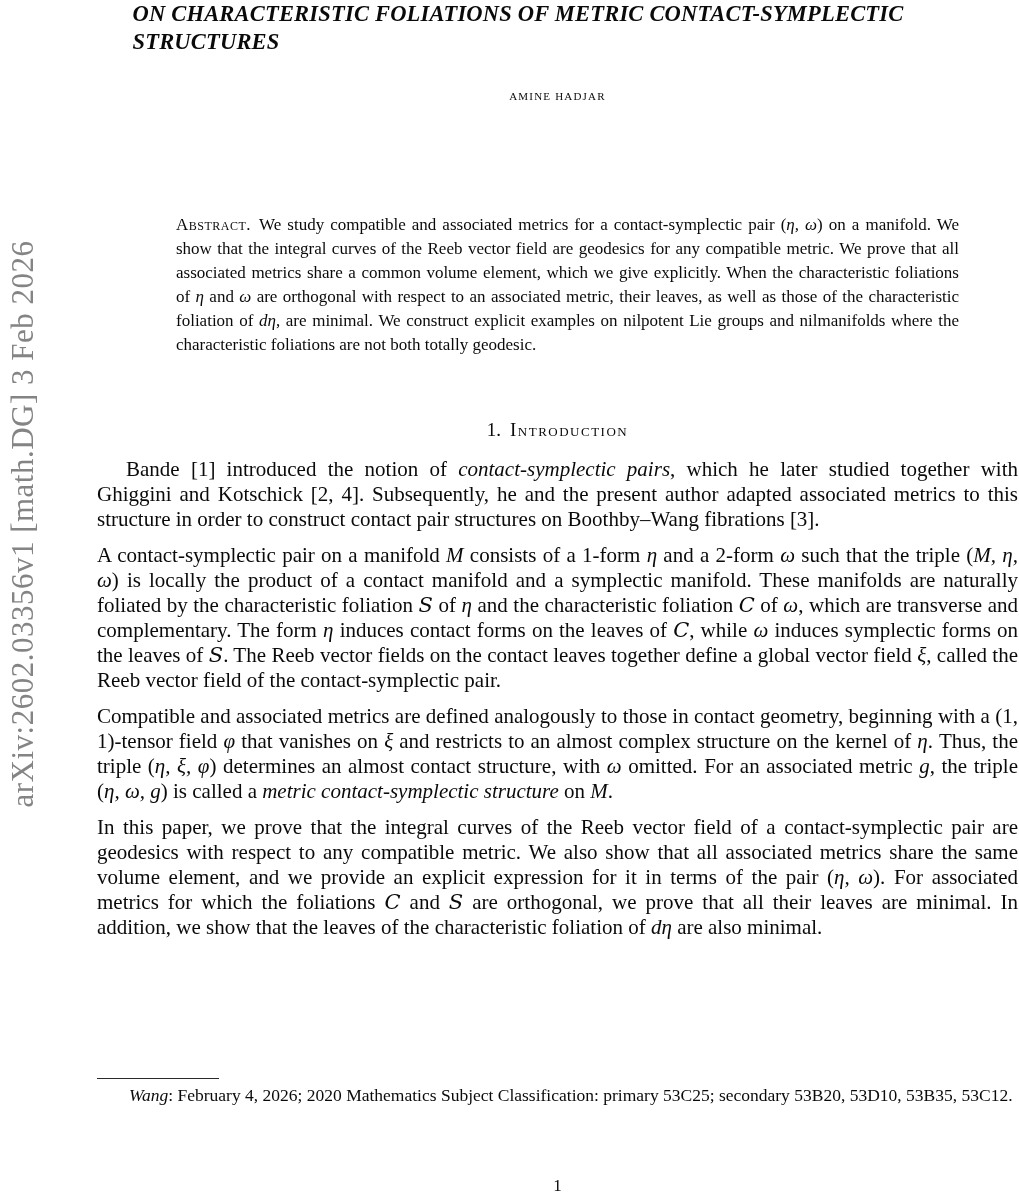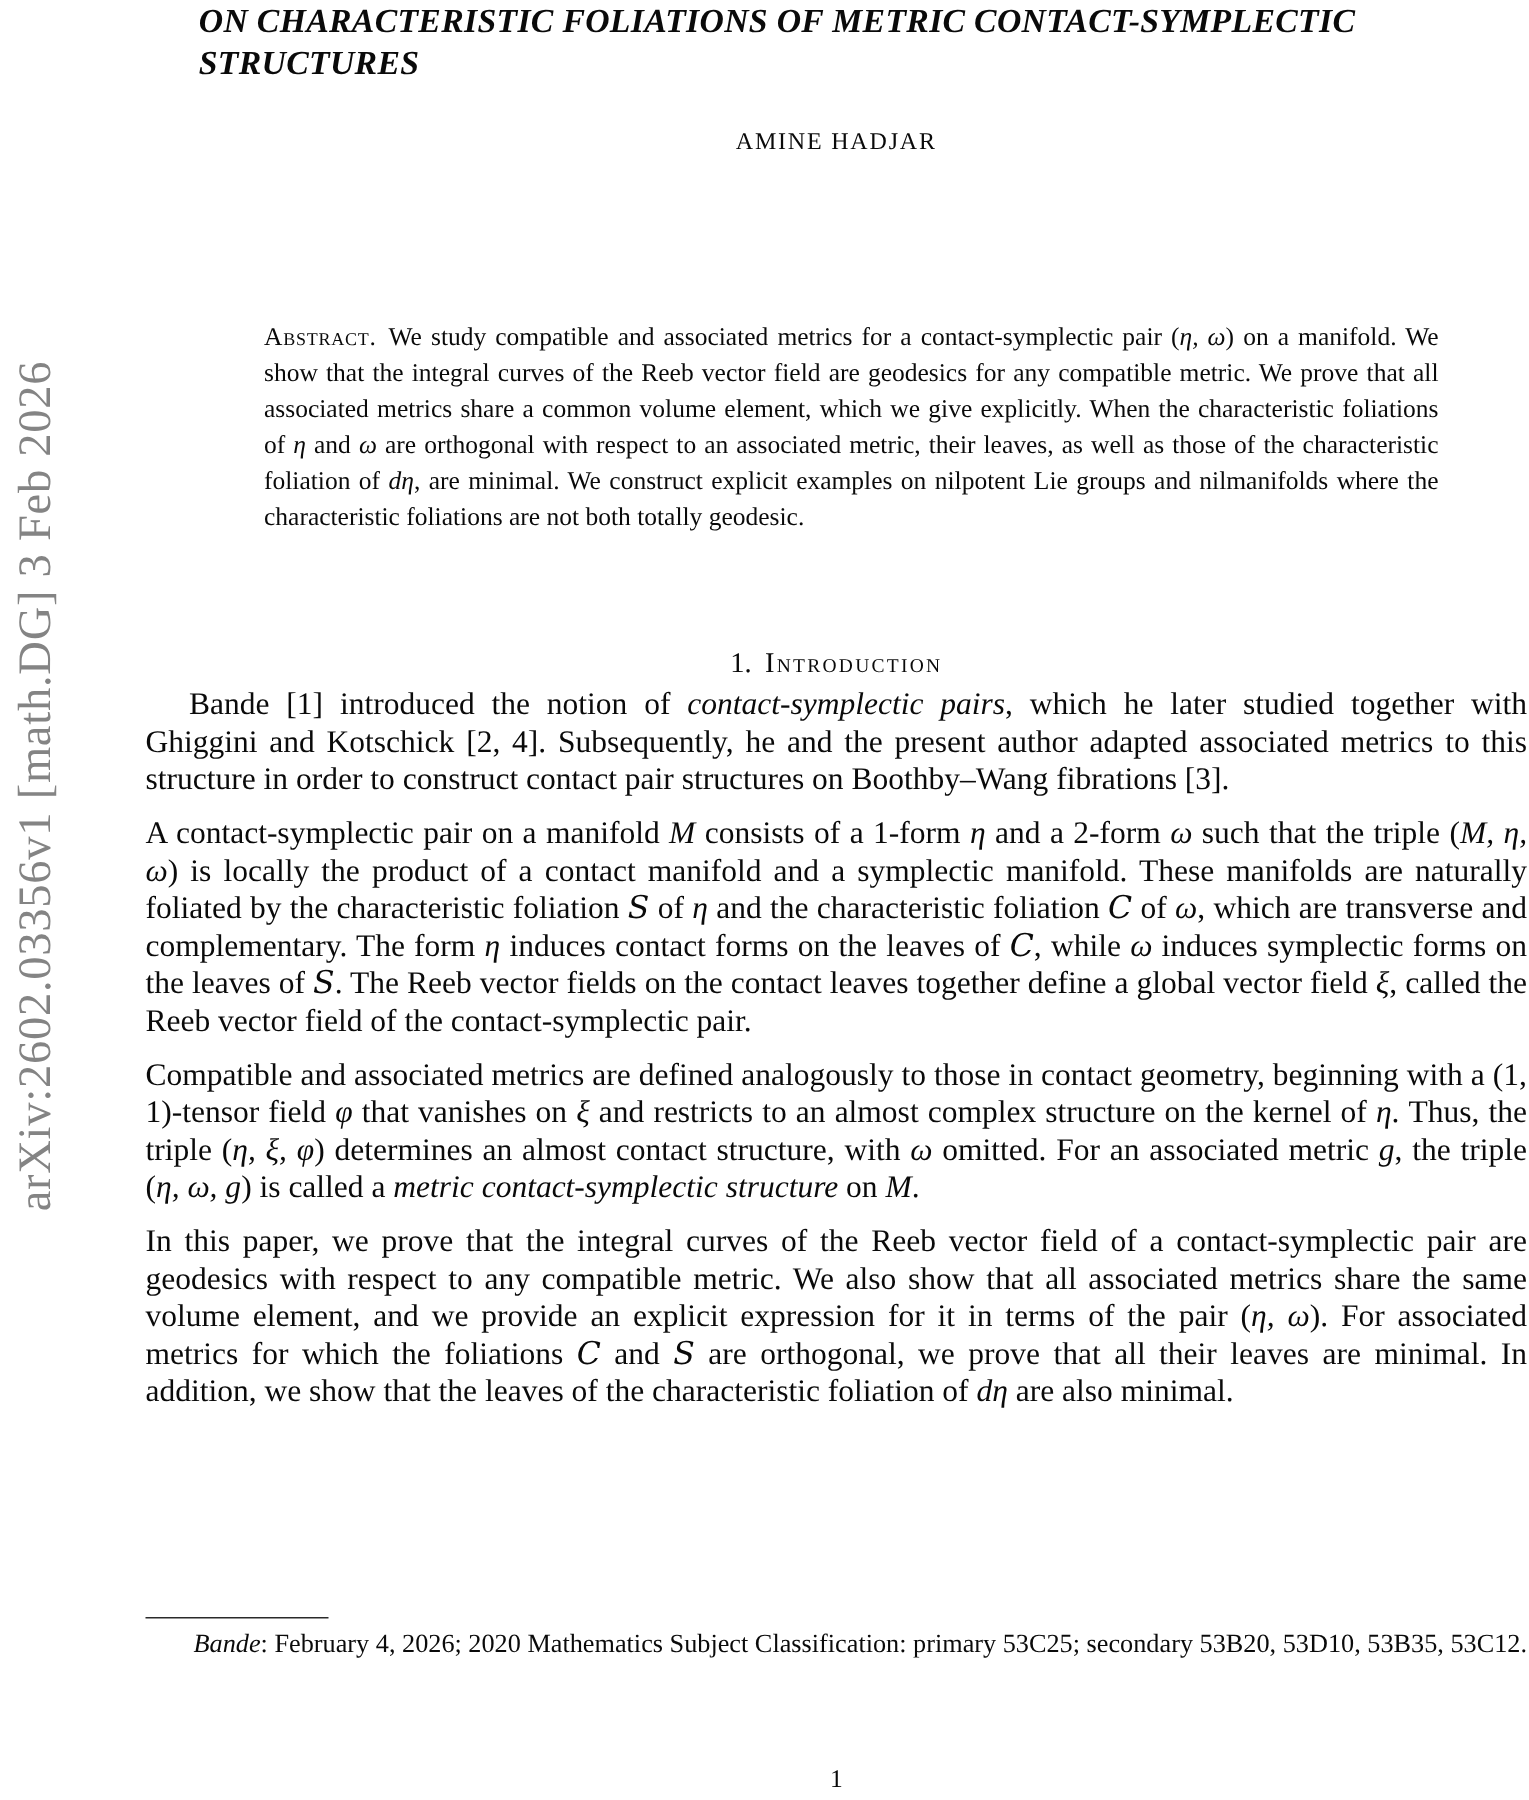--- a/index.html
+++ b/index.html
@@ -44,21 +44,21 @@
     line-height: 28px;
     letter-spacing: 0.2px;
     margin: 0 auto;
     max-width: 850px;
   }
   .author-block {
     top: 86px;
     text-align: center;
   }
   .author-name {
-    font-size: 16px;
+    font-size: 11px;
     letter-spacing: 1.2px;
     text-align: center;
   }
   .abstract-block {
     position: absolute;
     left: 176px;
     width: 783px;
     top: 213px;
   }
   .abstract-text {
@@ -66,21 +66,21 @@
     font-size: 17px;
     line-height: 24px;
     text-align: justify;
   }
   .abstract-label {
     font-variant: small-caps;
     letter-spacing: 0.5px;
     margin-right: 8px;
   }
   .section-heading {
-    top: 432px;
+    top: 419px;
     text-align: center;
     font-size: 19px;
   }
   .section-number { margin-right: 9px; }
   .section-title {
     font-variant: small-caps;
     letter-spacing: 1.5px;
   }
   .body-block {
     top: 457px;
@@ -145,18 +145,18 @@
 
   <div class="col body-block">
     <p class="para indent"><span>Bande [1] introduced the notion of </span><span class="it">contact-symplectic pairs</span><span>, which he later studied together with Ghiggini and Kotschick [2, 4]. Subsequently, he and the present author adapted associated metrics to this structure in order to construct contact pair structures on Boothby–Wang fibrations [3].</span></p>
     <p class="para"><span>A contact-symplectic pair on a manifold </span><span class="it">M</span><span> consists of a 1-form </span><span class="it">η</span><span> and a 2-form </span><span class="it">ω</span><span> such that the triple (</span><span class="it">M, η, ω</span><span>) is locally the product of a contact manifold and a symplectic manifold. These manifolds are naturally foliated by the characteristic foliation </span><span class="cal">S</span><span> of </span><span class="it">η</span><span> and the characteristic foliation </span><span class="cal">C</span><span> of </span><span class="it">ω</span><span>, which are transverse and complementary. The form </span><span class="it">η</span><span> induces contact forms on the leaves of </span><span class="cal">C</span><span>, while </span><span class="it">ω</span><span> induces symplectic forms on the leaves of </span><span class="cal">S</span><span>. The Reeb vector fields on the contact leaves together define a global vector field </span><span class="it">ξ</span><span>, called the Reeb vector field of the contact-symplectic pair.</span></p>
     <p class="para"><span>Compatible and associated metrics are defined analogously to those in contact geometry, beginning with a (1, 1)-tensor field </span><span class="it">φ</span><span> that vanishes on </span><span class="it">ξ</span><span> and restricts to an almost complex structure on the kernel of </span><span class="it">η</span><span>. Thus, the triple (</span><span class="it">η, ξ, φ</span><span>) determines an almost contact structure, with </span><span class="it">ω</span><span> omitted. For an associated metric </span><span class="it">g</span><span>, the triple (</span><span class="it">η, ω, g</span><span>) is called a </span><span class="it">metric contact-symplectic structure</span><span> on </span><span class="it">M</span><span>.</span></p>
     <p class="para"><span>In this paper, we prove that the integral curves of the Reeb vector field of a contact-symplectic pair are geodesics with respect to any compatible metric. We also show that all associated metrics share the same volume element, and we provide an explicit expression for it in terms of the pair (</span><span class="it">η, ω</span><span>). For associated metrics for which the foliations </span><span class="cal">C</span><span> and </span><span class="cal">S</span><span> are orthogonal, we prove that all their leaves are minimal. In addition, we show that the leaves of the characteristic foliation of </span><span class="it">dη</span><span> are also minimal.</span></p>
   </div>
 
   <div class="col footnote-block">
     <div class="footnote-rule"></div>
-    <p class="footnote-line"><span class="it">Bande</span><span>: February 4, 2026; 2020 Mathematics Subject Classification: primary 53C25; secondary 53B20, 53D10, 53B35, 53C12.</span></p>
+    <p class="footnote-line"><span class="it">Wang</span><span>: February 4, 2026; 2020 Mathematics Subject Classification: primary 53C25; secondary 53B20, 53D10, 53B35, 53C12.</span></p>
   </div>
 
   <div class="page-number">1</div>
 
 </div>
 
 </body></html>

